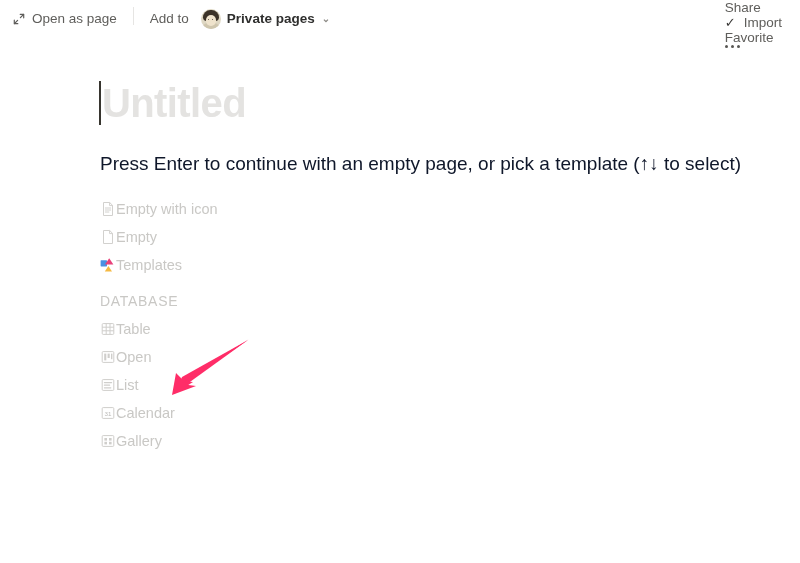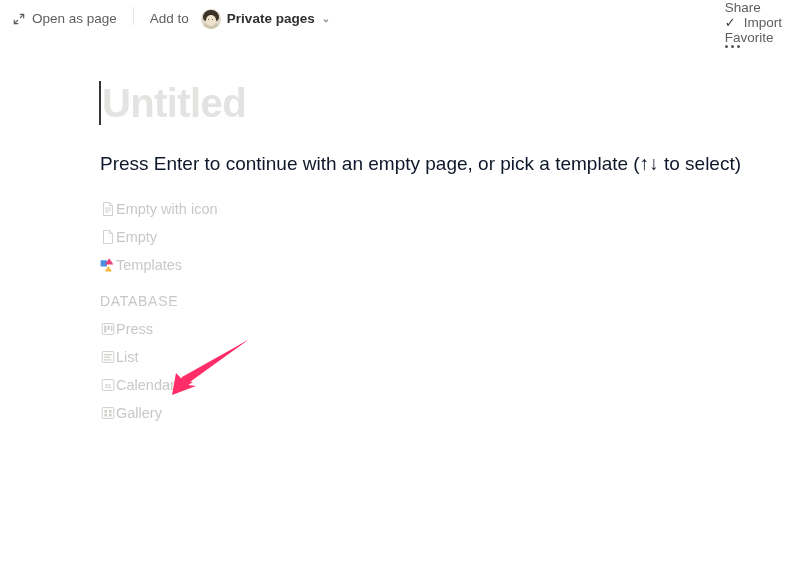--- a/index.html
+++ b/index.html
@@ -197,31 +197,40 @@
           <path d="M9.2 1.2l4.2 6.4H5.0z" fill="#e8417a"></path>
           <path d="M8.4 9.0l3.6 5.6H4.8z" fill="#f5b942"></path>
         </svg>
       </span>
       <span class="opt-label">Templates</span>
     </div>
 
 
     <div class="section-label">DATABASE</div>
 
+    <div class="opt">
+      <span class="opt-icon">
+        <svg width="16" height="16" viewBox="0 0 16 16">
+          <rect x="2.2" y="2.6" width="11.6" height="10.8" rx="1" fill="none" stroke="#cfcecb" stroke-width="1"></rect>
+          <path d="M2.2 6.2h11.6M2.2 9.8h11.6M6.2 2.6v10.8M10.0 2.6v10.8" stroke="#cfcecb" stroke-width="1"></path>
+        </svg>
+      </span>
+      <span class="opt-label">Table</span>
+    </div>
 
     <div class="opt">
       <span class="opt-icon">
         <svg width="16" height="16" viewBox="0 0 16 16">
           <rect x="2.2" y="2.6" width="11.6" height="10.8" rx="1" fill="none" stroke="#cfcecb" stroke-width="1"></rect>
           <rect x="4.2" y="4.6" width="2.1" height="6.8" fill="#cfcecb"></rect>
           <rect x="7.6" y="4.6" width="2.1" height="4.4" fill="#cfcecb"></rect>
           <rect x="11.0" y="4.6" width="1.4" height="5.6" fill="#cfcecb"></rect>
         </svg>
       </span>
-      <span class="opt-label">Press</span>
+      <span class="opt-label">Open</span>
     </div>
 
     <div class="opt">
       <span class="opt-icon">
         <svg width="16" height="16" viewBox="0 0 16 16">
           <rect x="2.2" y="2.6" width="11.6" height="10.8" rx="1" fill="none" stroke="#cfcecb" stroke-width="1"></rect>
           <path d="M4.4 5.6h7.2M4.4 8.2h5.2M4.4 10.8h6.4" stroke="#cfcecb" stroke-width="1.2" stroke-linecap="round"></path>
         </svg>
       </span>
       <span class="opt-label">List</span>

